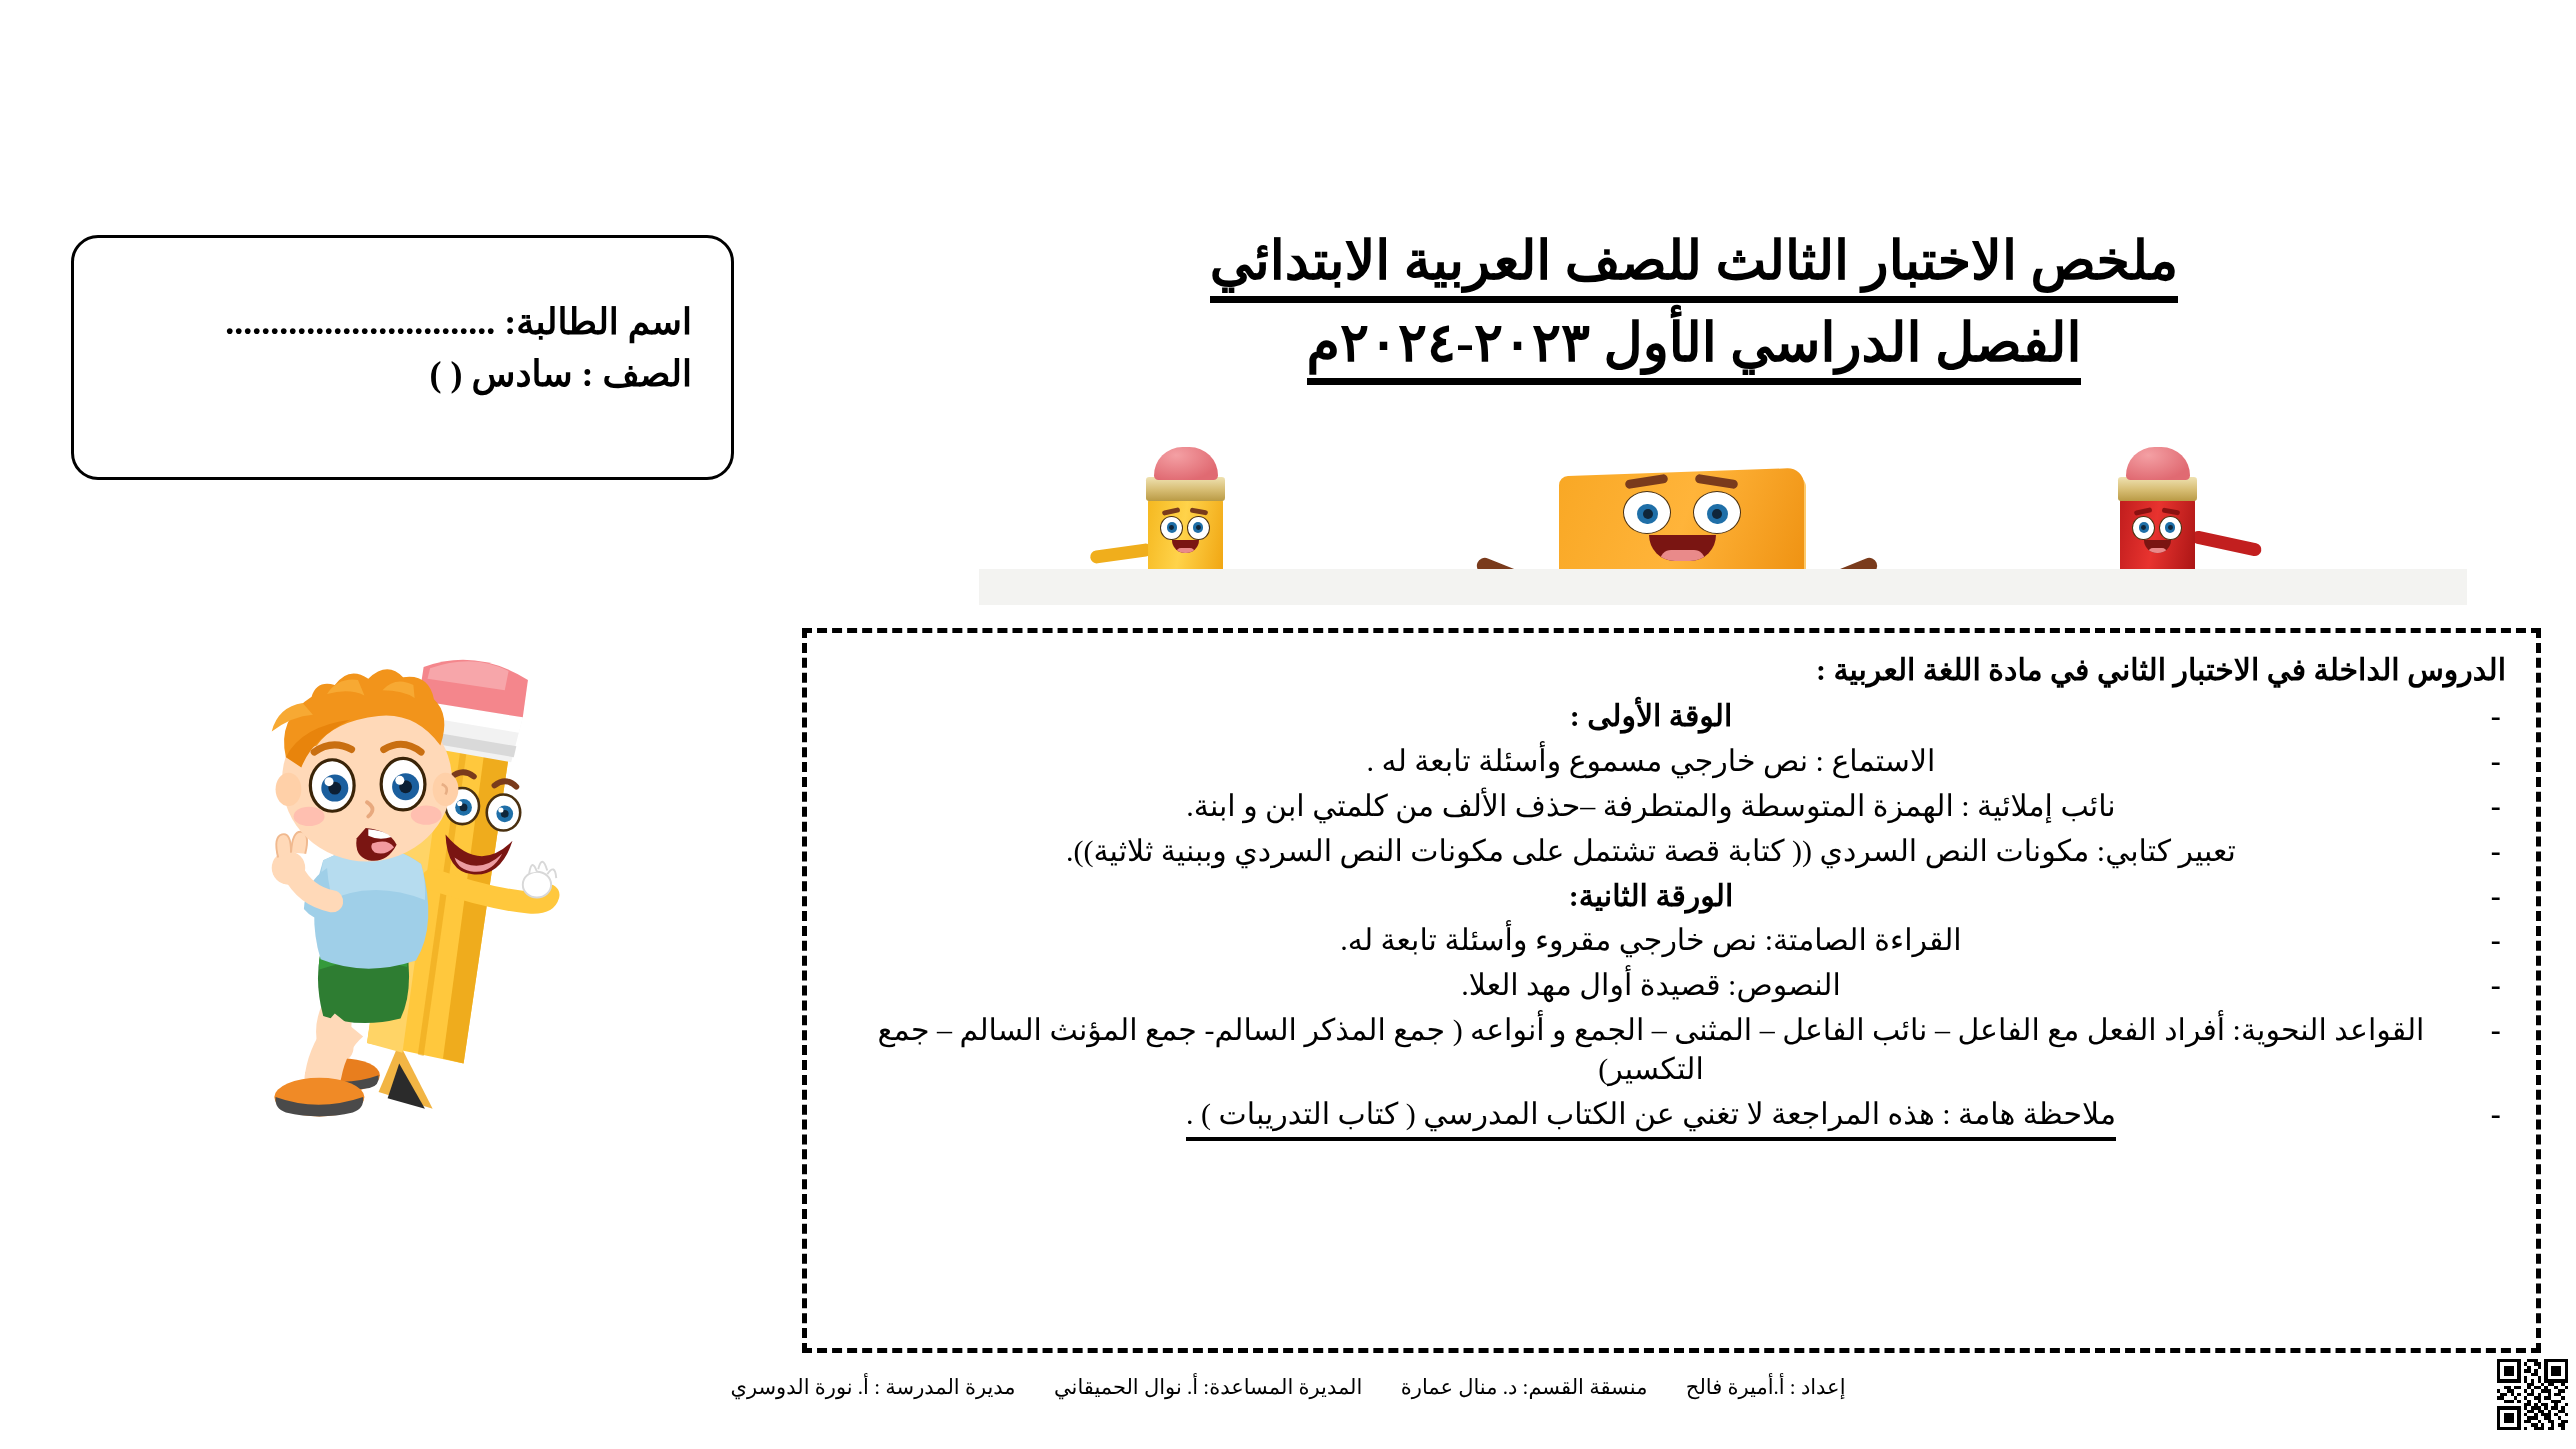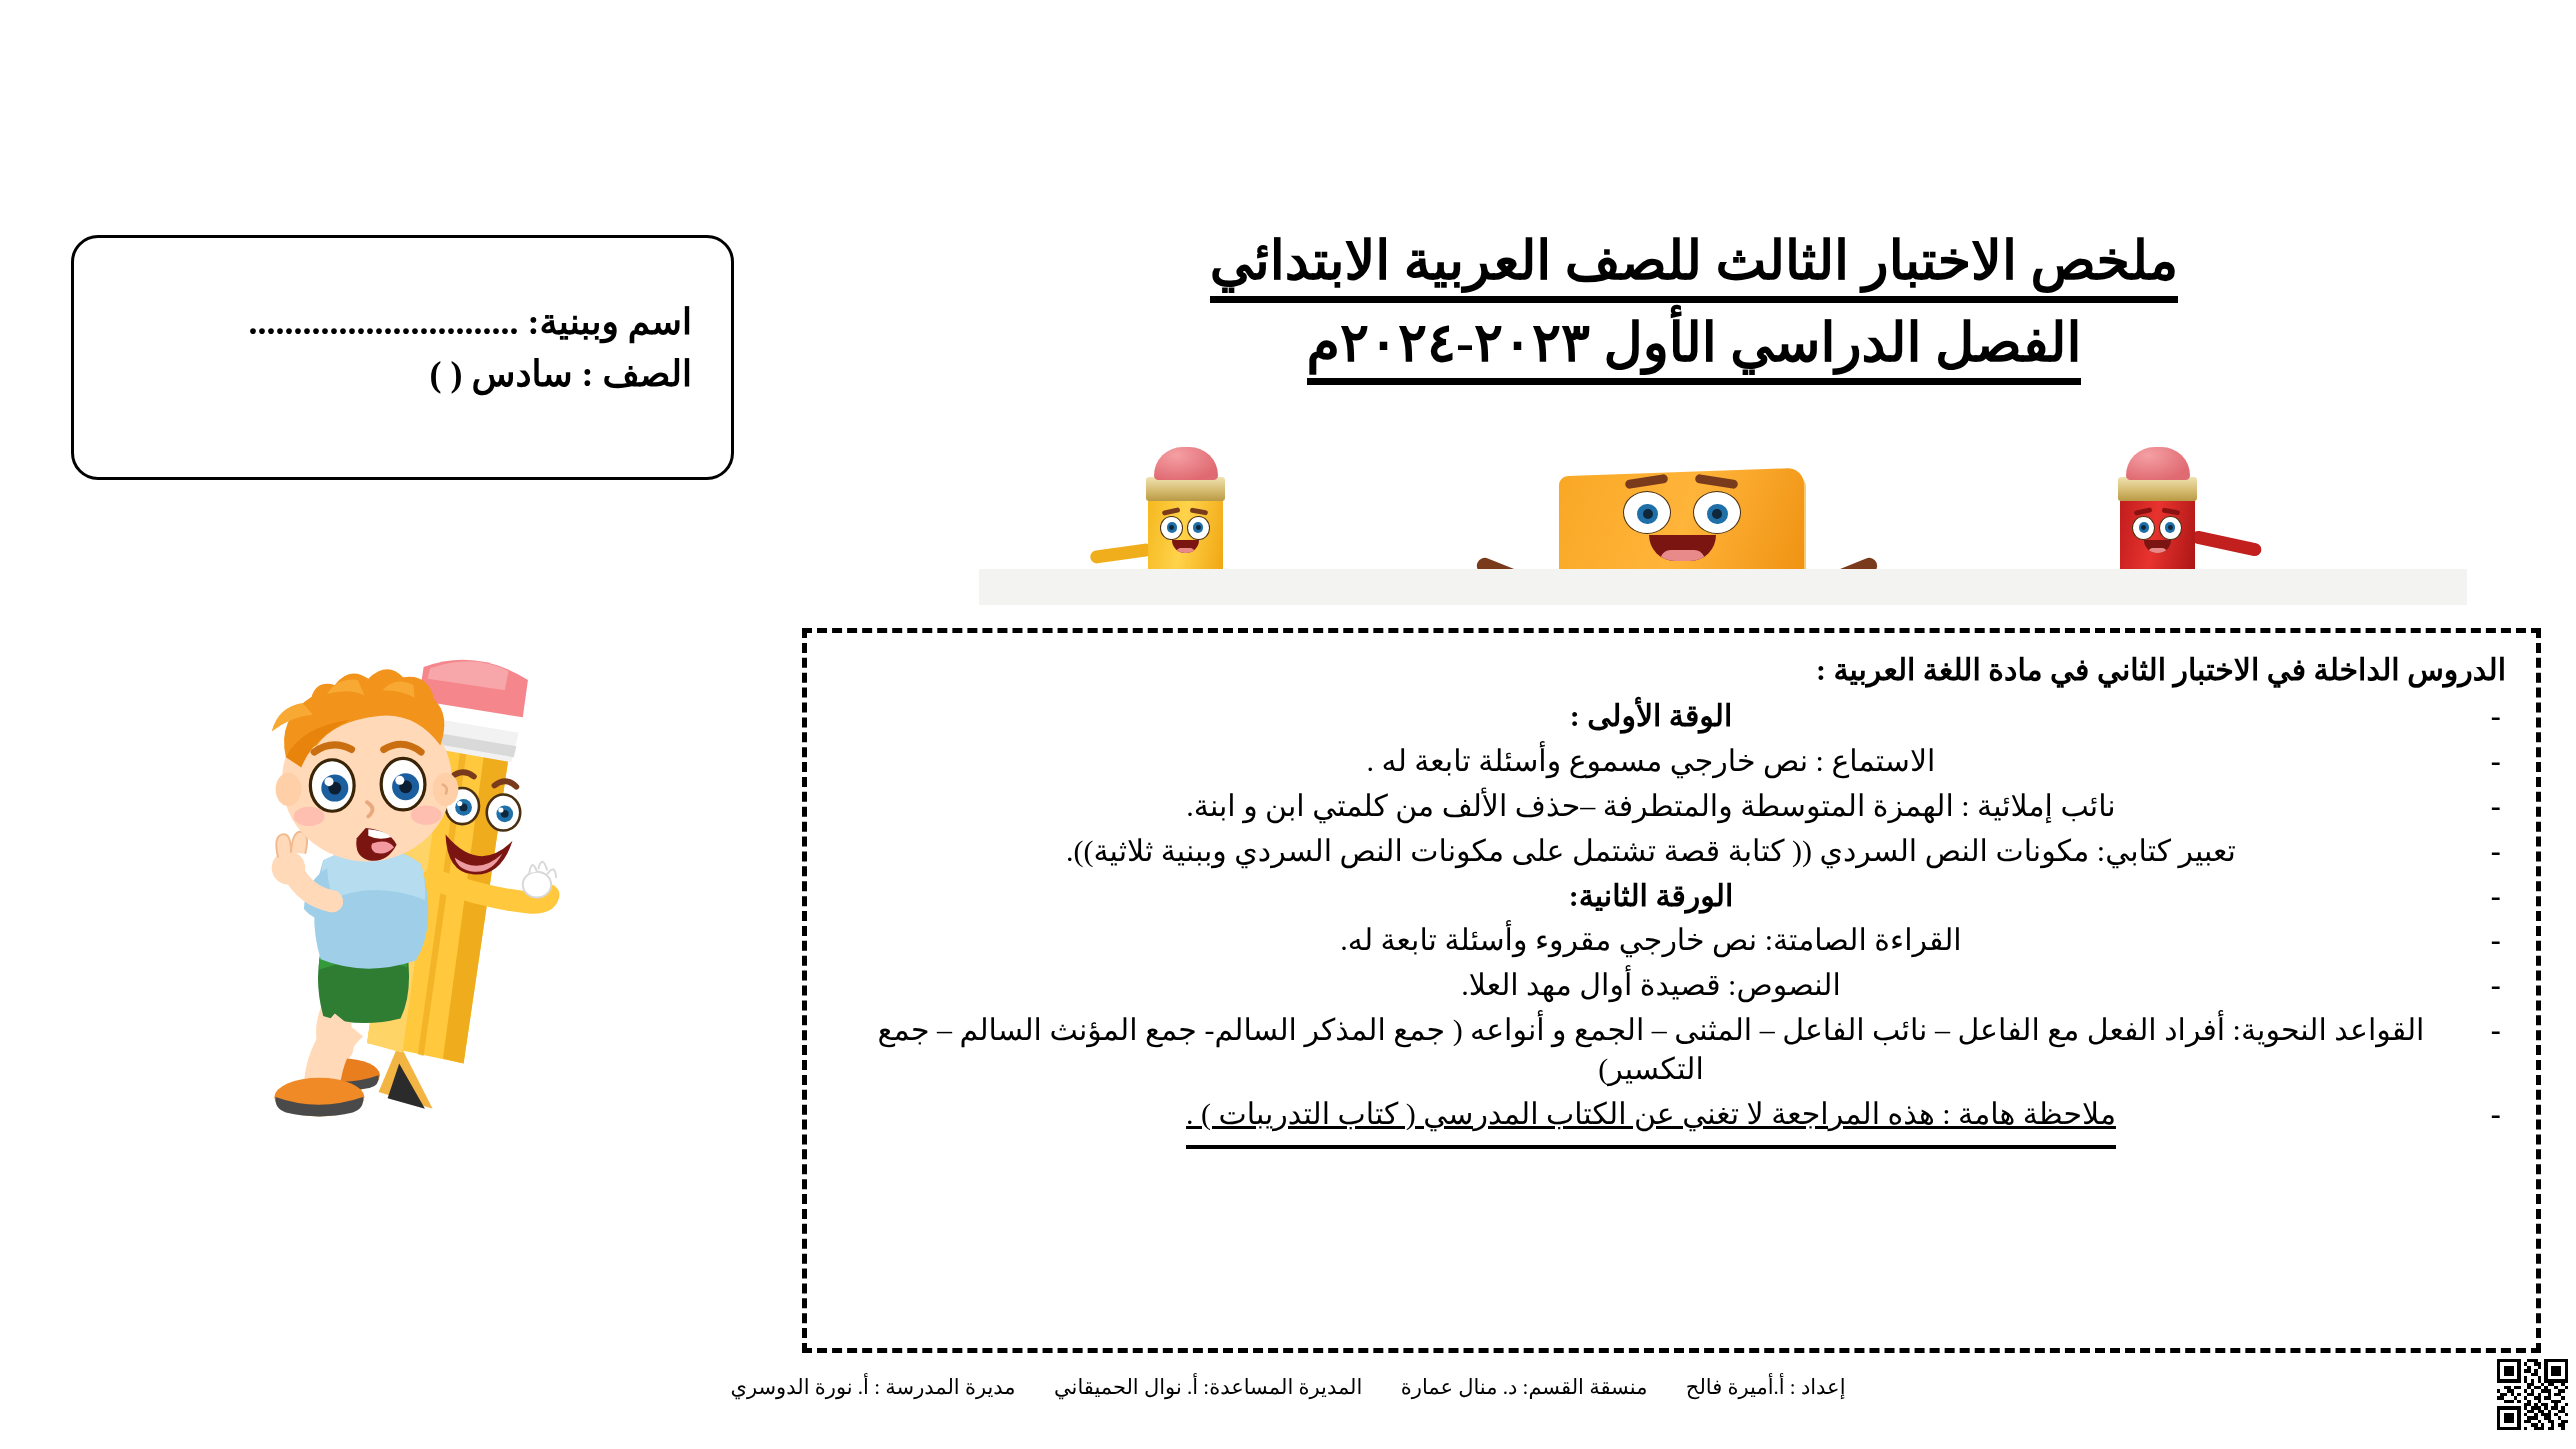--- a/index.html
+++ b/index.html
@@ -213,22 +213,21 @@
   }
   #content-list li.bold { font-weight: 700; }
   #content-list li.centered { text-align: center; padding-right: 41px; }
   #content-list li.heading-main {
     font-weight: 700;
     padding-right: 0;
     margin-bottom: 7.7px;
   }
   #content-list li.underline .txt {
     border-bottom: 4.5px solid #000;
-    padding-bottom: 15px;
-    text-decoration: underline;
+    padding-bottom: 7px;
   }
 
   
   #footer-credits {
     position: absolute;
     left: 0;
     top: 1375px;
     width: 2576px;
     text-align: center;
     direction: rtl;
@@ -246,21 +245,21 @@
     top: 1359px;
     width: 71px;
     height: 71px;
   }
 </style>
 </head>
 <body>
 
 <div id="student-box">
   <div class="field-line field-name">
-    <span>اسم وببنية:</span>
+    <span>اسم الطالبة:</span>
     <span class="dots">..............................</span>
   </div>
   <div class="field-line field-grade">
     <span>الصف : سادس</span>
     <span>(    )</span>
   </div>
 </div>
 
 <div id="title-block">
   <div class="title-line title-line-1">ملخص الاختبار الثالث للصف العربية الابتدائي</div>

